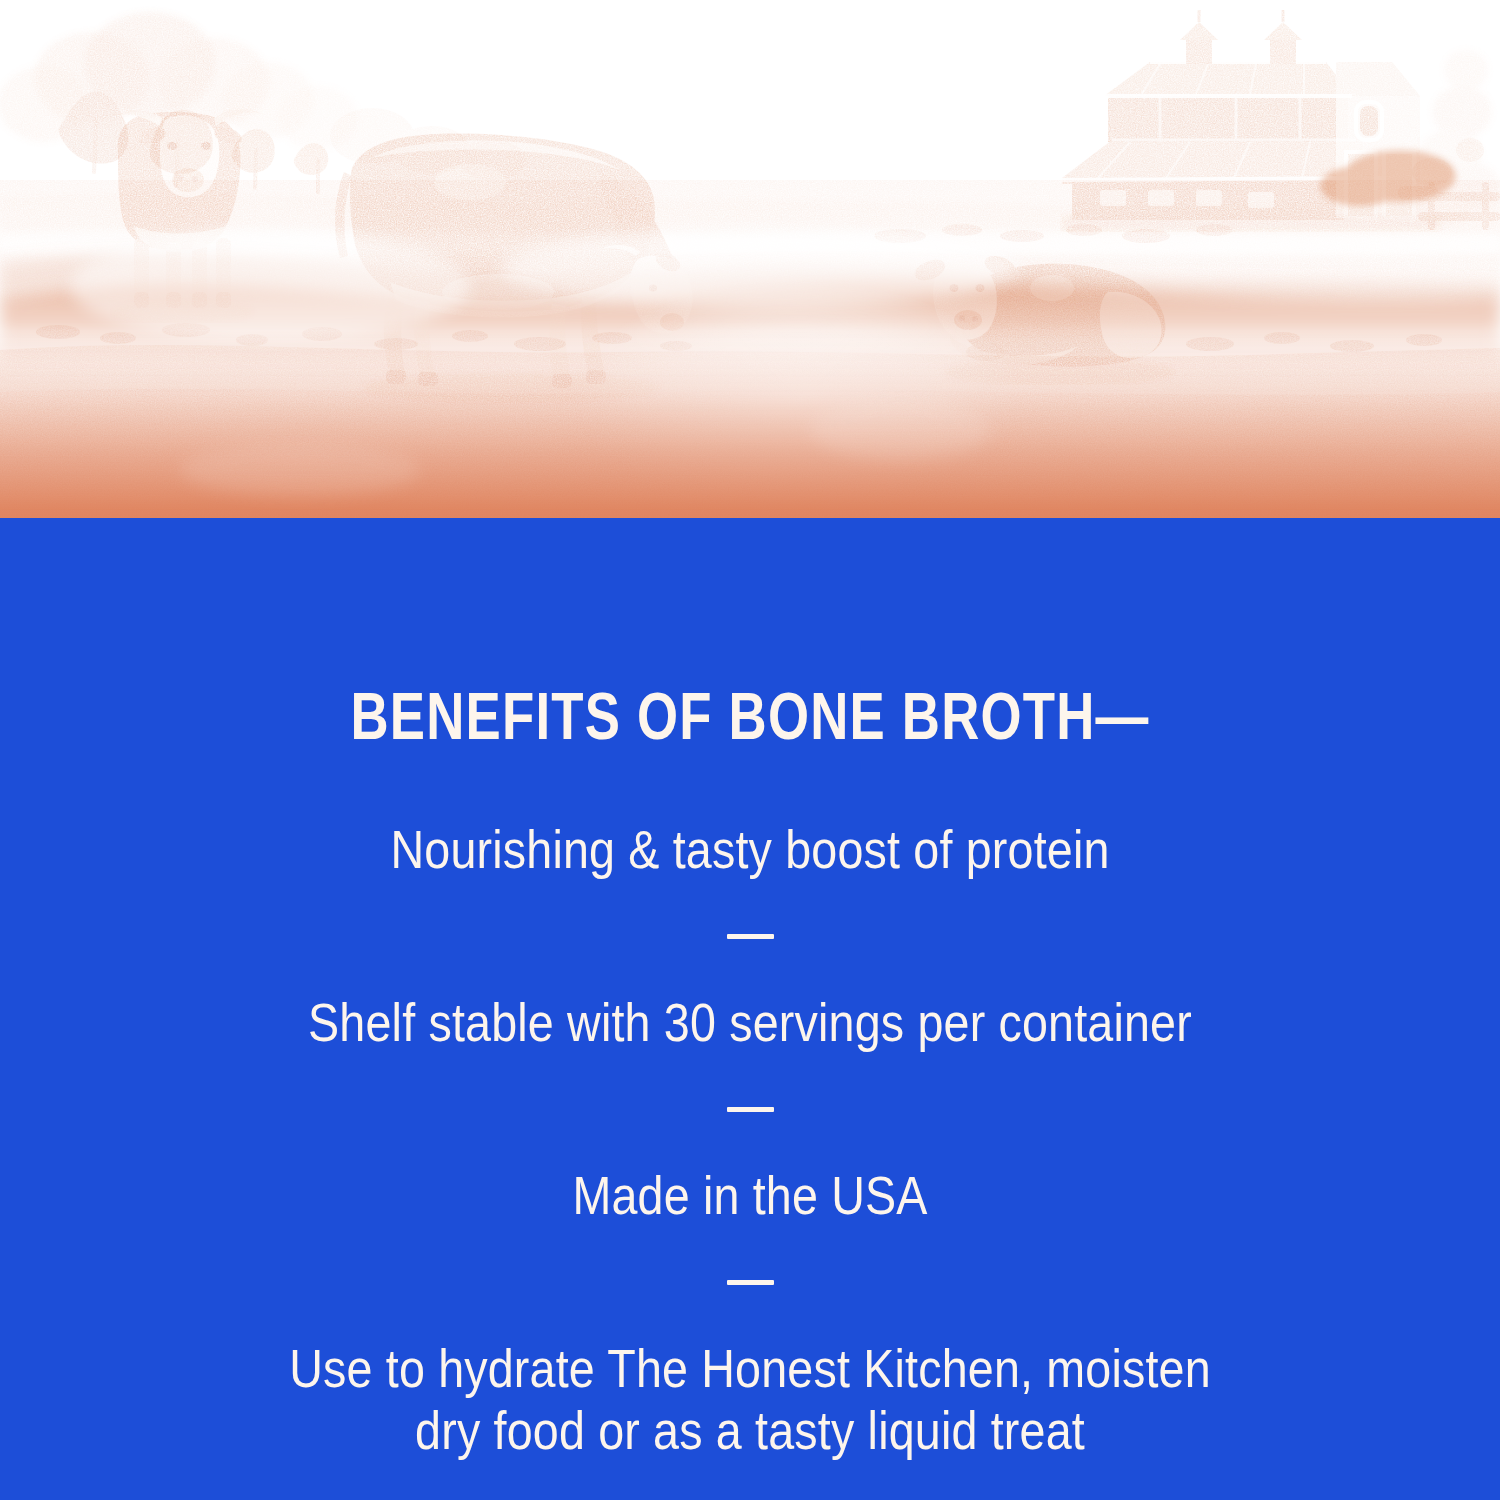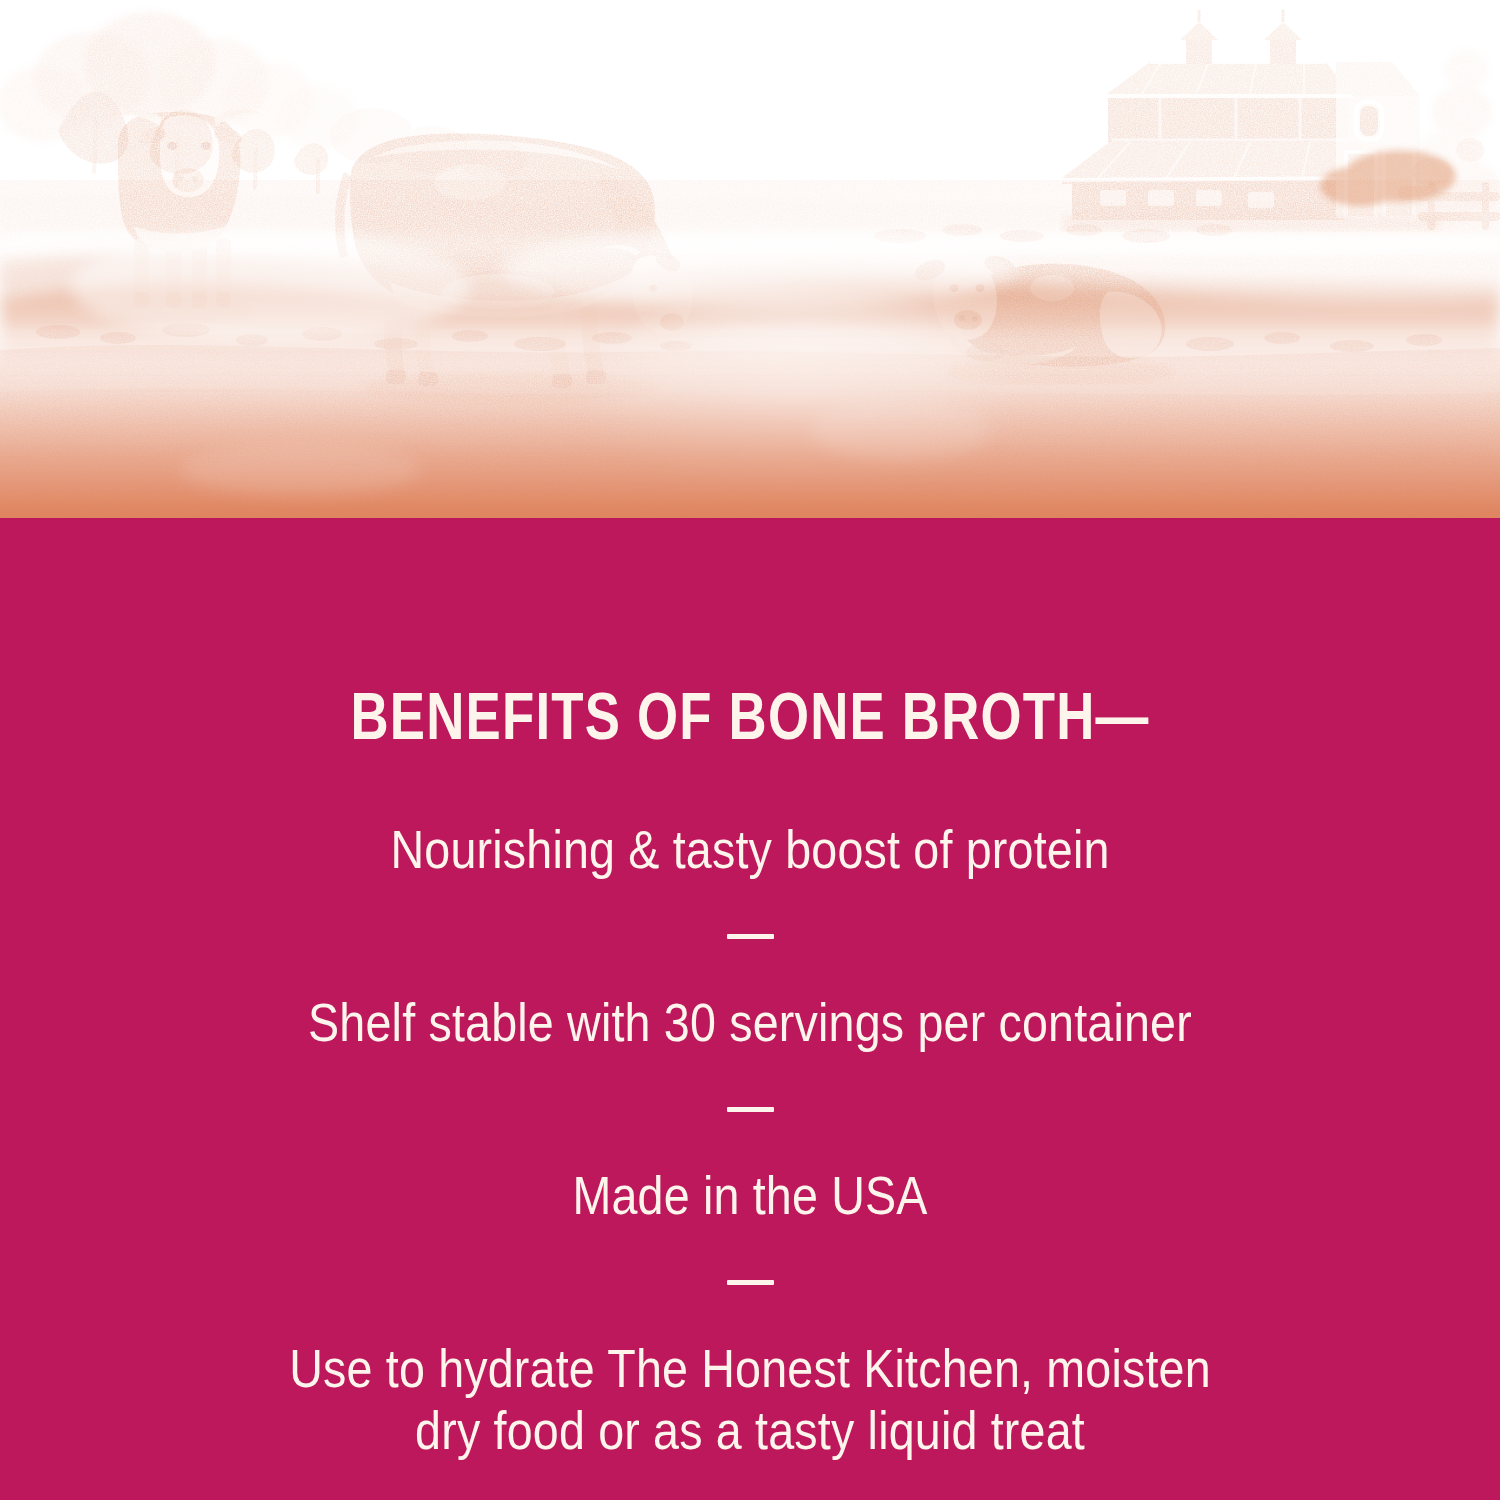--- a/index.html
+++ b/index.html
@@ -36,21 +36,21 @@
     height: 560px;
   }
 
   
   .benefits-panel {
     position: absolute;
     left: 0;
     top: 518px;
     width: 1500px;
     height: 982px;
-    background: #be185d;
+    background: #1d4ed8;
     box-sizing: border-box;
     padding: 0 100px;
   }
 
   .benefits-inner {
     position: relative;
     width: 100%;
     height: 100%;
     text-align: center;
   }

